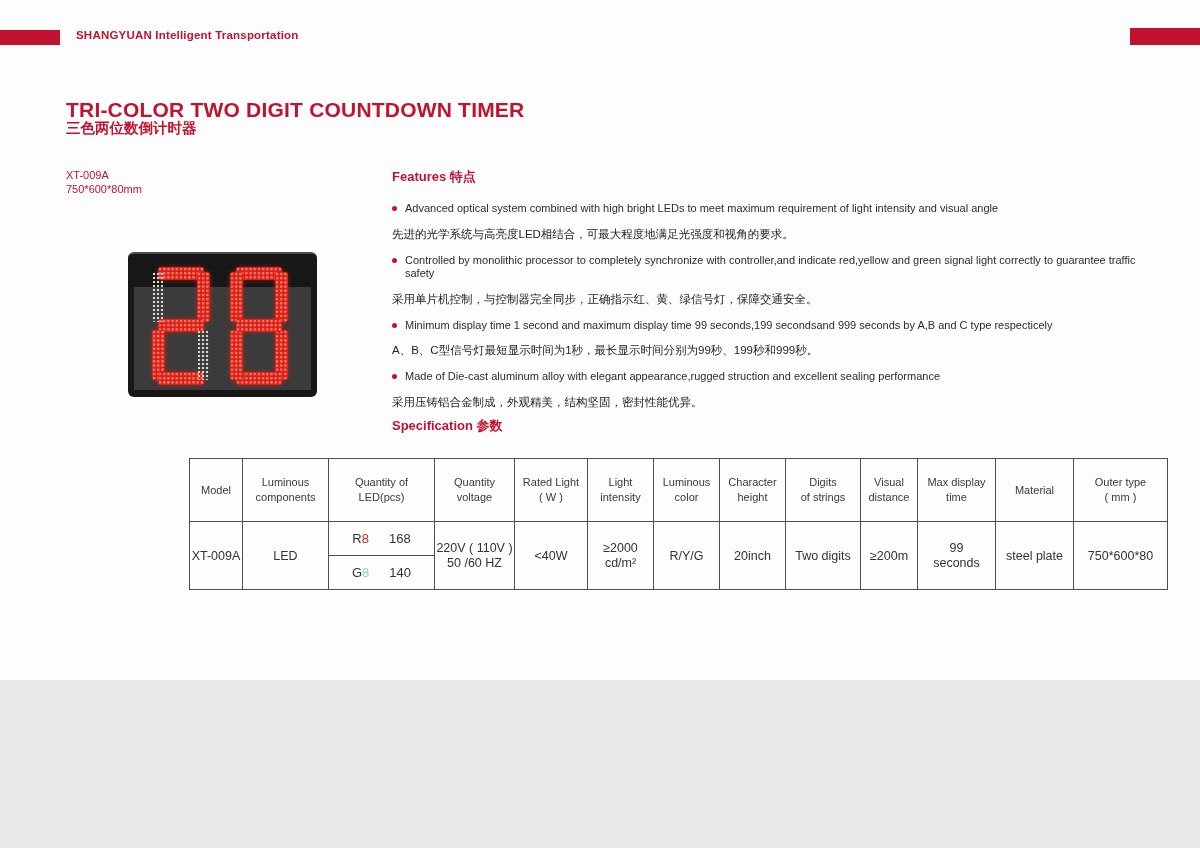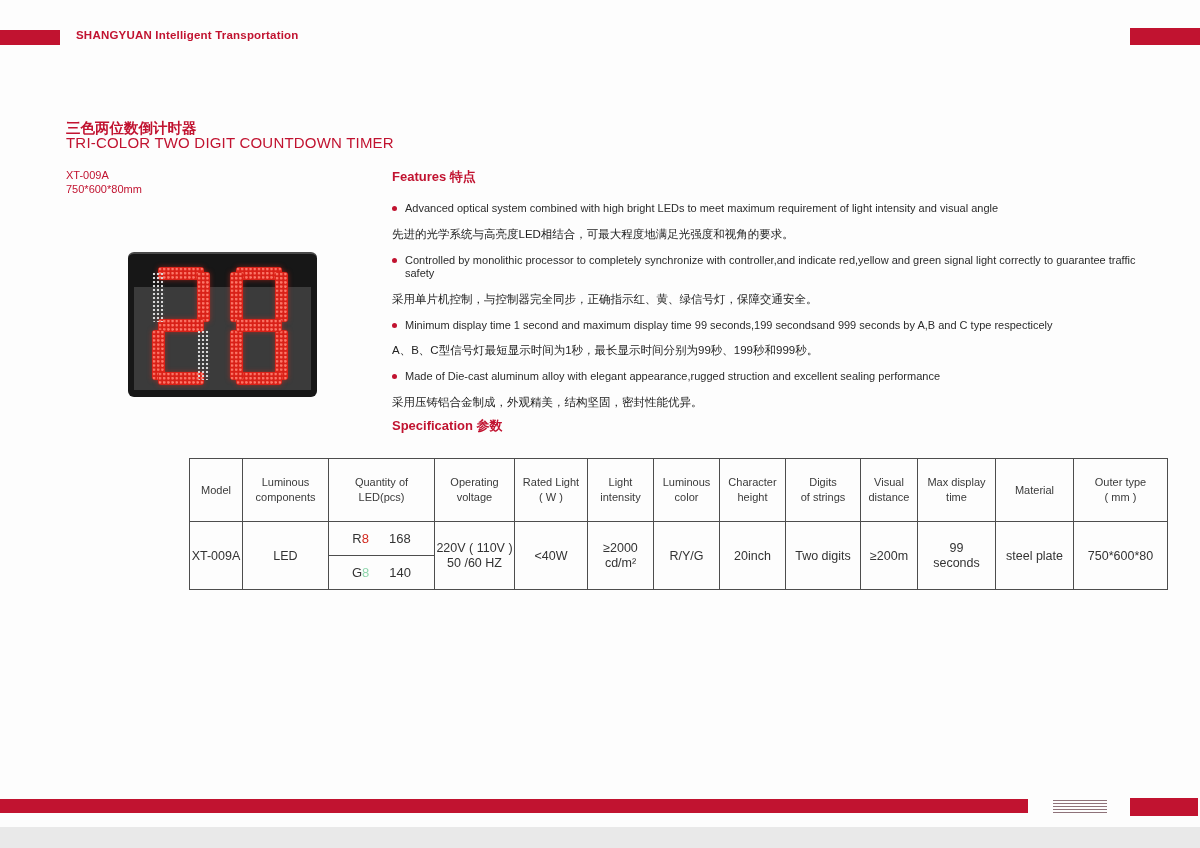--- a/index.html
+++ b/index.html
@@ -1,36 +1,36 @@
 <!DOCTYPE html>
 <html><head>
 <meta charset="utf-8">
 <style>
   html,body{margin:0;padding:0;background:#e9e9e9;}
   .page{
-    position:relative;width:1200px;height:827px;margin:0 auto;
+    position:relative;width:1200px;height:680px;margin:0 auto;
     background:#fdfdfd;overflow:hidden;
     font-family:"Liberation Sans","DejaVu Sans",sans-serif;color:#333;
   }
   
   .bar{position:absolute;background:#c11330;}
   .bar-top-left{left:0;top:30px;width:60px;height:15px;}
   .bar-top-right{left:1130px;top:28px;width:70px;height:17px;}
   .bar-footer-main{left:0;top:799px;width:1028px;height:14px;}
   .bar-footer-right{left:1130px;top:798px;width:68px;height:18px;}
   .footer-lines{
     position:absolute;left:1053px;top:800px;width:54px;height:13px;
     background:repeating-linear-gradient(to bottom,#8e7279 0,#8e7279 1px,transparent 1px,transparent 3px);
   }
   .brand{
     position:absolute;left:76px;top:29px;font-size:11.5px;font-weight:bold;
     color:#c11330;letter-spacing:.2px;
   }
   
-  .title-en{position:absolute;left:66px;top:98px;font-size:15px;font-weight:normal;color:#c11330;letter-spacing:.2px;margin-top:36px;}
+  .title-en{position:absolute;left:66px;top:98px;font-size:21px;font-weight:bold;color:#c11330;letter-spacing:.2px;}
   .title-cn{position:absolute;left:66px;top:119px;font-size:14.5px;font-weight:bold;color:#c11330;}
   .model-block{position:absolute;left:66px;top:168px;font-size:11px;color:#c11330;line-height:14px;}
   
   .timer{position:absolute;left:128px;top:252px;width:189px;height:145px;background:#171717;border-radius:6px;border-top:2px solid #4a4a4a;box-sizing:border-box;}
   .timer-panel{position:absolute;left:6px;right:6px;top:33px;bottom:7px;background:#3b3b3b;}
   .digit{position:absolute;width:58px;height:118px;}
   .digit-0{left:24px;top:13px;}
   .digit-1{left:102px;top:13px;}
   .seg{position:absolute;}
   .seg-lit{
@@ -162,21 +162,21 @@
           </th>
         <th>
             <span class="cell-line">Luminous</span>
             <span class="cell-line">components</span>
           </th>
         <th>
             <span class="cell-line">Quantity of</span>
             <span class="cell-line">LED(pcs)</span>
           </th>
         <th>
-            <span class="cell-line">Operating</span>
+            <span class="cell-line">Quantity</span>
             <span class="cell-line">voltage</span>
           </th>
         <th>
             <span class="cell-line">Rated Light</span>
             <span class="cell-line">( W )</span>
           </th>
         <th>
             <span class="cell-line">Light</span>
             <span class="cell-line">intensity</span>
           </th>

